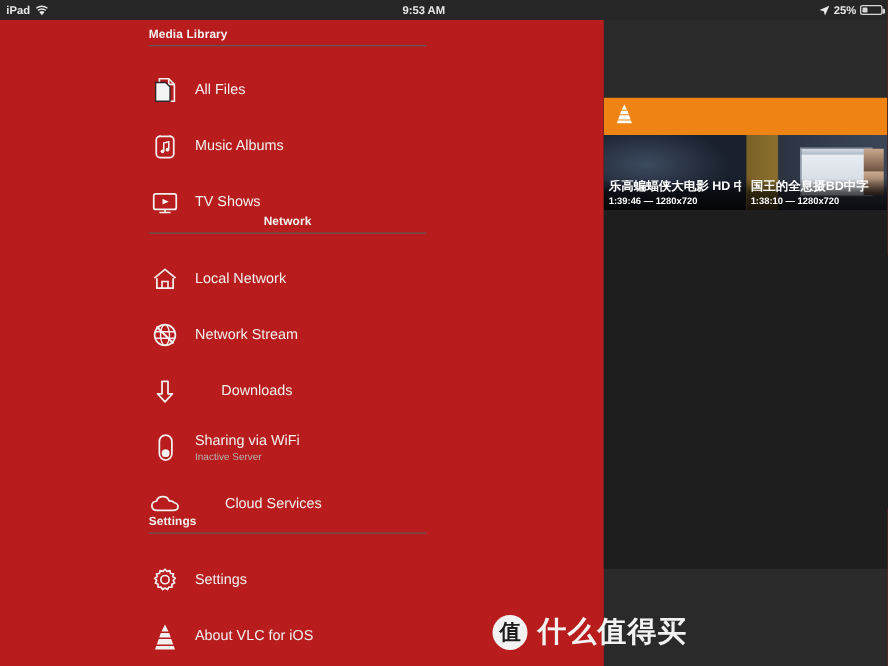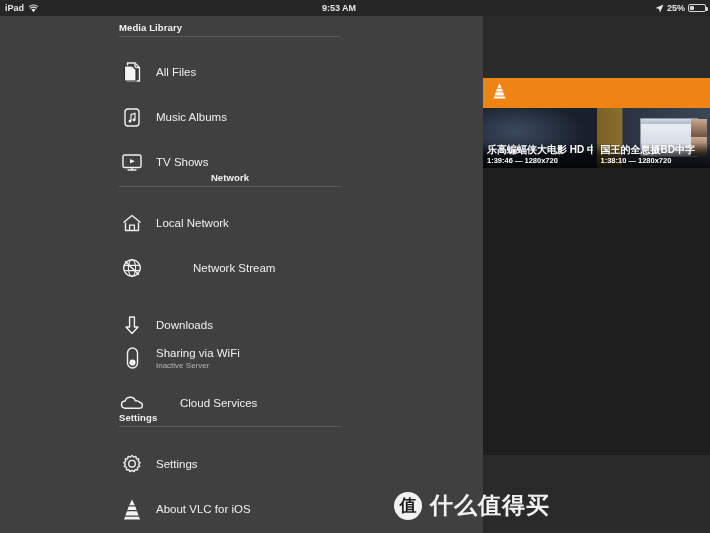--- a/index.html
+++ b/index.html
@@ -60,21 +60,21 @@
     width: 25%;
     background: #d8d8d8;
     border-radius: 1px;
   }
 
   
   .sidebar {
     position: absolute;
     top: 16px; left: 0;
     width: 483px; height: 517px;
-    background: #404040;
+    background: #b91c1c;
   }
   .section-header {
     position: absolute;
     left: 119px;
     width: 222px;
     color: #f2f2f2;
     font-size: 9.5px;
     font-weight: bold;
     padding-bottom: 3px;
     border-bottom: 1px solid #5a5a5a;
@@ -292,35 +292,35 @@
           <path d="M2.5 9.5 L11 2.5 L19.5 9.5" fill="none" stroke="#f0f0f0" stroke-width="1.4" stroke-linejoin="round"></path>
           <path d="M4.5 9.5 V17.5 H17.5 V9.5" fill="none" stroke="#f0f0f0" stroke-width="1.4" stroke-linejoin="round"></path>
           <path d="M8.6 17.5 V12.2 H13.4 V17.5" fill="none" stroke="#f0f0f0" stroke-width="1.3"></path>
         </svg>
       </span>
       <span class="menu-text">
         <span class="menu-label">Local Network</span>
       </span>
     </div>
 
-    <div class="menu-item" style="top:237px;gap:37px;">
+    <div class="menu-item" style="top:237px;">
       <span class="menu-icon">
         <svg width="22" height="22" viewBox="0 0 22 22">
           <circle cx="11" cy="11" r="8.3" fill="none" stroke="#f0f0f0" stroke-width="1.4"></circle>
           <ellipse cx="11" cy="11" rx="3.6" ry="8.3" fill="none" stroke="#f0f0f0" stroke-width="1.1"></ellipse>
           <path d="M3 8.4 H19 M3 13.6 H19" stroke="#f0f0f0" stroke-width="1.1"></path>
           <path d="M4.2 4.2 L17.8 17.8" stroke="#f0f0f0" stroke-width="1.5"></path>
         </svg>
       </span>
       <span class="menu-text">
         <span class="menu-label">Network Stream</span>
       </span>
     </div>
 
-    <div class="menu-item" style="top:294px;">
+    <div class="menu-item" style="top:282px;gap:21px;">
       <span class="menu-icon">
         <svg width="16" height="22" viewBox="0 0 16 22">
           <path d="M5.6 3 H10.4 V13 H14 L8 19.5 L2 13 H5.6 Z" fill="none" stroke="#f0f0f0" stroke-width="1.4" stroke-linejoin="round"></path>
         </svg>
       </span>
       <span class="menu-text">
         <span class="menu-label">Downloads</span>
       </span>
     </div>
 

